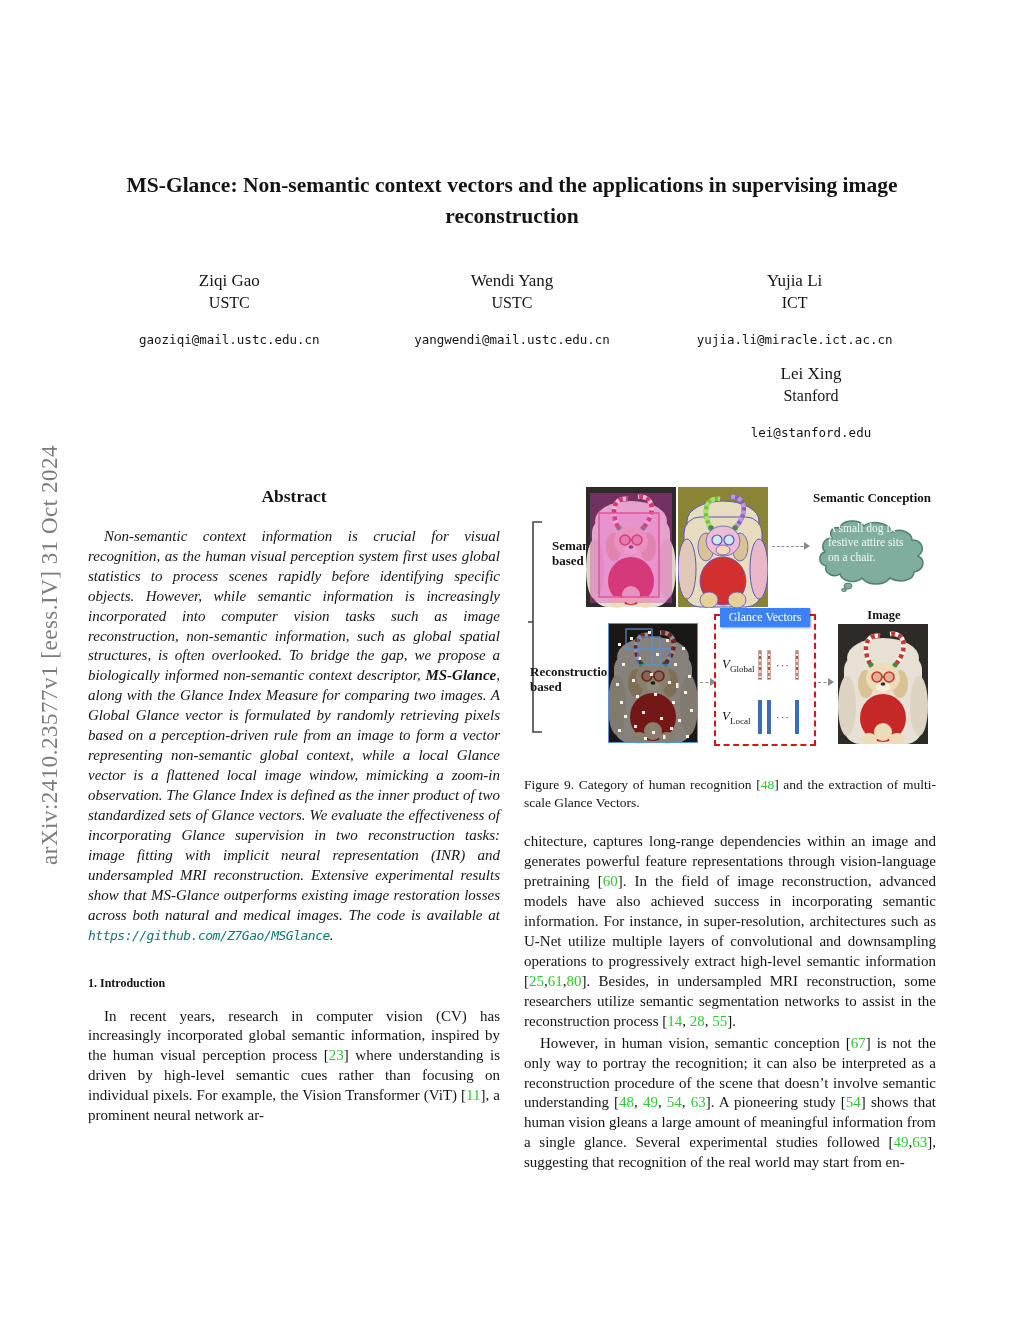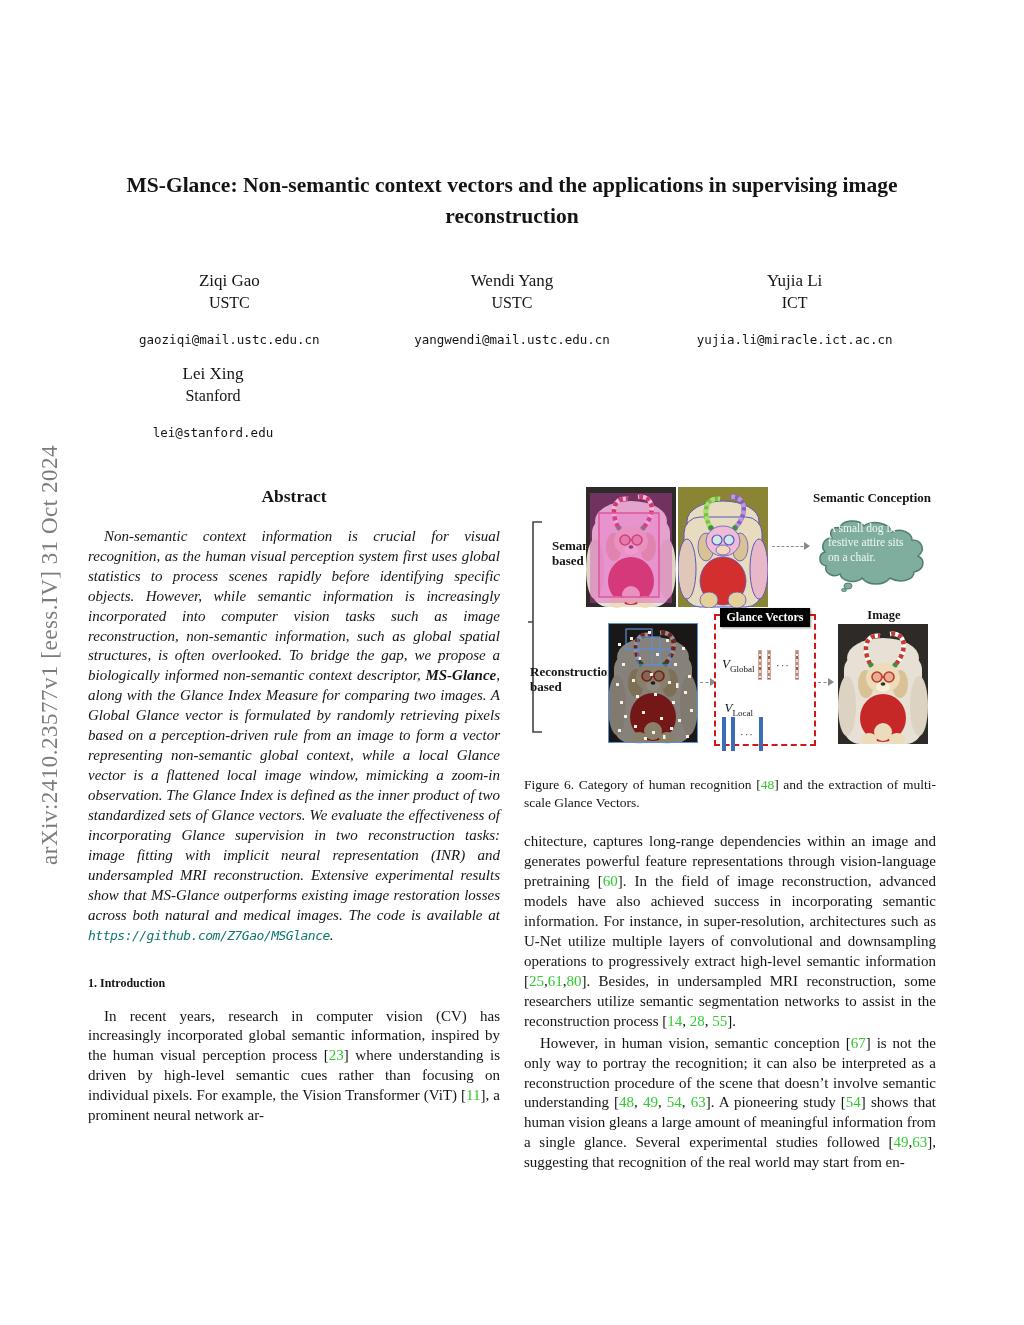--- a/index.html
+++ b/index.html
@@ -14,21 +14,21 @@
     transform: translate(-50%,-50%) rotate(-90deg);
     font-size: 23px; color: #7c7c7c; text-align: center;
     letter-spacing: 0.5px; white-space: nowrap;
   }
 
   .title {
     font-size: 21.5px; font-weight: 700; text-align: center;
     max-width: 810px; margin: 0 auto; line-height: 1.45;
   }
 
-  .authors-row { display: flex; justify-content: space-between; margin-top: 38px; }
+  .authors-row { display: flex; justify-content: flex-end; margin-top: 38px; }
   .authors-row.second { margin-top: 16px; }
   .author-block { text-align: center; }
   .authors-row.first .author-block { width: 285px; }
   .authors-row.second .author-block { width: 250px; }
   .author-name { font-size: 17px; line-height: 1.35; }
   .author-name sup { font-size: 11px; }
   .author-affil { font-size: 16px; line-height: 1.3; }
   .author-email {
     font-family: "DejaVu Sans Mono", monospace; font-size: 12.5px;
     margin-top: 18px; letter-spacing: 0px; white-space: nowrap;
@@ -71,26 +71,26 @@
     position: absolute; left: 16px; top: 13px; width: 88px;
     color: #f2f7f4; font-size: 11.5px; line-height: 1.25; text-align: left;
   }
 
   .glance-box {
     position: absolute; left: 190px; top: 128px; width: 102px; height: 132px;
     border: 2px dashed #d01818;
   }
   .glance-header {
     position: absolute; left: 4px; right: 4px; top: -8px;
-    background: #000000; color: #ffffff; font-weight: 700; font-size: 12px;
+    background: #3b82f6; color: #ffffff; font-weight: 400; font-size: 12px;
     text-align: center; padding: 2px 0; box-shadow: 1px 1px 2px rgba(0,0,0,0.4);
   }
   .vec-row { position: absolute; left: 6px; display: flex; align-items: center; justify-content: flex-end; }
   .vec-row.global { top: 34px; }
-  .vec-row.local { top: 84px; flex-direction: column; }
+  .vec-row.local { top: 84px; }
   .vec-label { font-style: italic; font-size: 13px; width: 36px; }
   .vec-label sub { font-style: normal; font-size: 9px; }
   .vec-strips { display: flex; align-items: center; gap: 5px; }
   .strip-global {
     width: 4px; height: 30px;
     background: repeating-linear-gradient(180deg, #b98a6a 0 3px, #f3e6d8 3px 5px, #a05a4a 5px 8px, #e8d6c0 8px 11px);
     border: 0.5px solid #caa;
   }
   .strip-local { width: 4px; height: 34px; background: #3b6db5; }
   .vec-dots { font-size: 11px; letter-spacing: 1px; color: #333; }
@@ -300,19 +300,19 @@
 
         <div class="dashed-arrow" style="left:294px; top:196px; width:14px;"></div>
 
         <div class="fig-label small" style="left:308px; top:122px; width:104px; text-align:center;">Image reconstruction</div>
         <svg class="fig-img" style="left:310px; top:138px;" width="98" height="120" viewBox="0 0 90 120">
           <use href="#dogscene"></use>
         </svg>
 
       </div>
 
-      <div class="figcaption"><span>Figure 6.  Category of human recognition [</span><span class="seg-c">48</span><span>] and the extraction of multi-scale Glance Vectors.</span></div>
+      <div class="figcaption"><span>Figure 9.  Category of human recognition [</span><span class="seg-c">48</span><span>] and the extraction of multi-scale Glance Vectors.</span></div>
 
       <p class="body-par right-par1"><span>chitecture, captures long-range dependencies within an image and generates powerful feature representations through vision-language pretraining [</span><span class="seg-c">60</span><span>].  In the field of image reconstruction, advanced models have also achieved success in incorporating semantic information. For instance, in super-resolution, architectures such as U-Net utilize multiple layers of convolutional and downsampling operations to progressively extract high-level semantic information [</span><span class="seg-c">25</span><span>,</span><span class="seg-c">61</span><span>,</span><span class="seg-c">80</span><span>]. Besides, in undersampled MRI reconstruction, some researchers utilize semantic segmentation networks to assist in the reconstruction process [</span><span class="seg-c">14</span><span>, </span><span class="seg-c">28</span><span>, </span><span class="seg-c">55</span><span>].</span></p>
       <p class="body-par indent" style="margin-top:2px;"><span>However, in human vision, semantic conception [</span><span class="seg-c">67</span><span>] is not the only way to portray the recognition; it can also be interpreted as a reconstruction procedure of the scene that doesn’t involve semantic understanding [</span><span class="seg-c">48</span><span>, </span><span class="seg-c">49</span><span>, </span><span class="seg-c">54</span><span>, </span><span class="seg-c">63</span><span>]. A pioneering study [</span><span class="seg-c">54</span><span>] shows that human vision gleans a large amount of meaningful information from a single glance. Several experimental studies followed [</span><span class="seg-c">49</span><span>,</span><span class="seg-c">63</span><span>], suggesting that recognition of the real world may start from en-</span></p>
     </div>
   </div>
 </div>
 
 </body></html>

